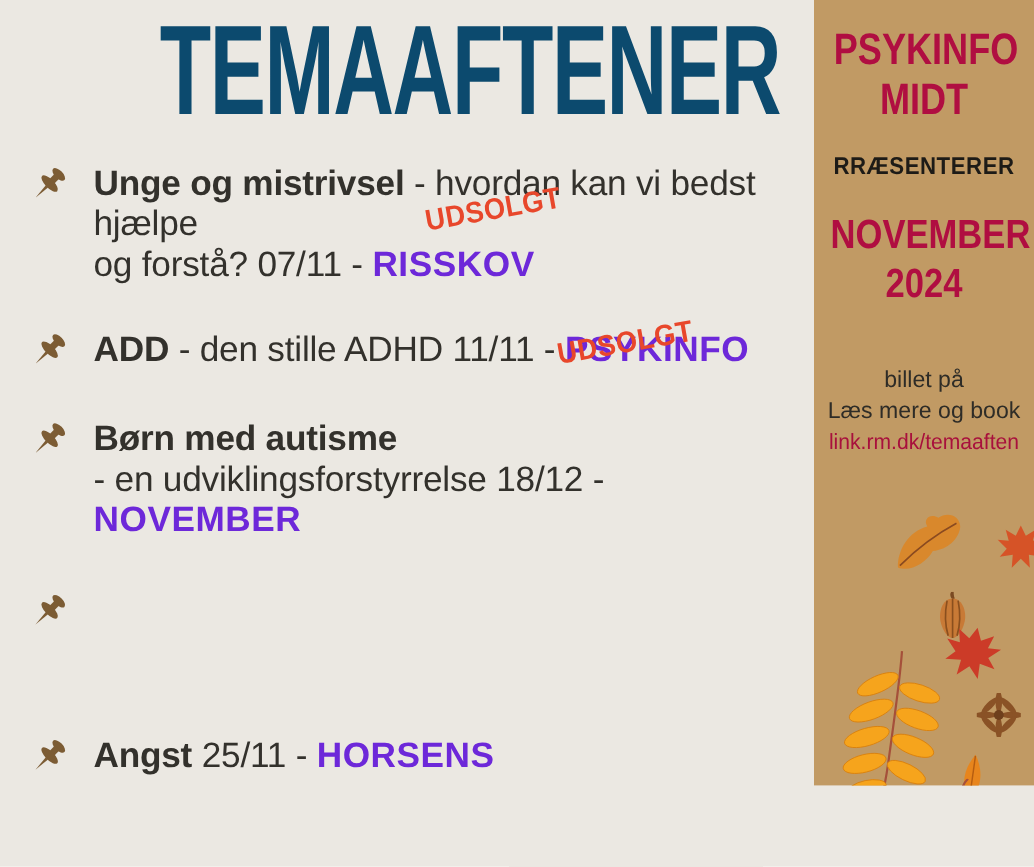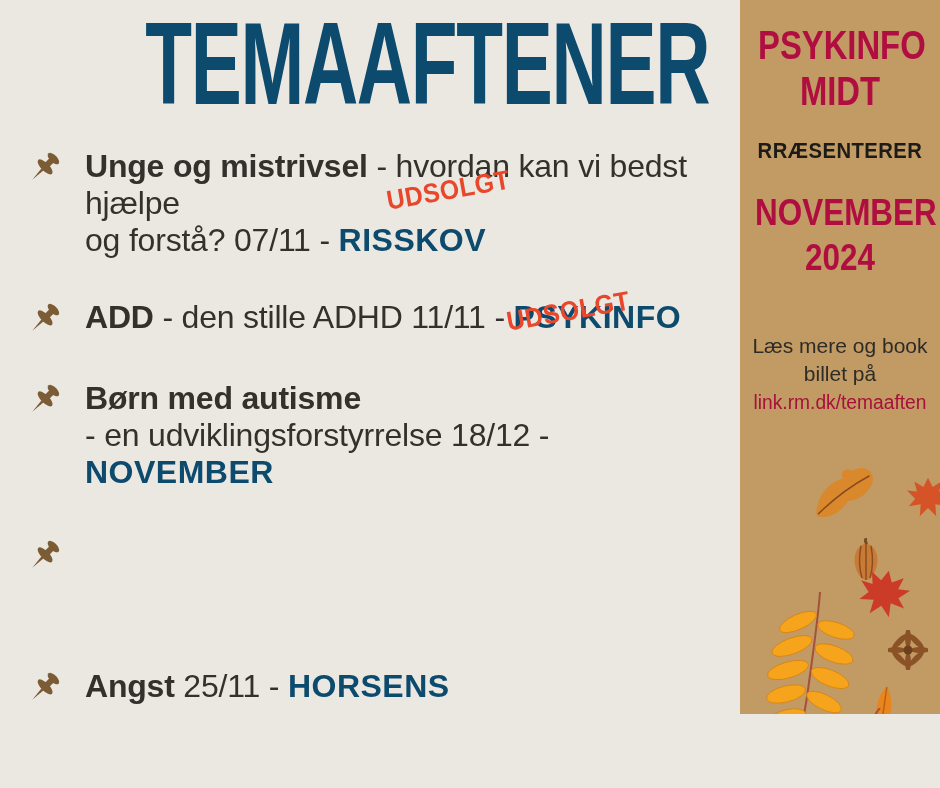--- a/index.html
+++ b/index.html
@@ -53,21 +53,21 @@
     height: 38px;
   }
   .pin svg { width: 38px; height: 38px; display: block; }
   .lines {
     margin-left: 60px;
     font-size: 32px;
     line-height: 37px;
     letter-spacing: -0.2px;
   }
   .b { font-weight: bold; }
-  .loc { font-weight: bold; color: #0c4a6e; letter-spacing: 0.5px; }
+  .loc { font-weight: bold; color: #6d28d9; letter-spacing: 0.5px; }
   .stamp {
     position: absolute;
     font-weight: bold;
     font-size: 27px;
     color: #e8472b;
     letter-spacing: 0.5px;
     transform: rotate(-10deg) scaleX(0.92);
     transform-origin: left center;
     white-space: nowrap;
   }
@@ -242,22 +242,22 @@
     </div>
 
     <div class="presents">RRÆSENTERER</div>
 
     <div class="month">
       <div>NOVEMBER</div>
       <div>2024</div>
     </div>
 
     <div class="cta">
+      <div>billet på</div>
       <div>Læs mere og book</div>
-      <div>billet på</div>
       <div class="link">link.rm.dk/temaaften</div>
     </div>
 
     <span class="leaf" style="left:66px; top:464px; width:76px; height:56px; transform:rotate(-18deg)">
       <svg viewBox="0 0 70 50">
         <path fill="#d9882c" d="M4 38 C8 24 22 12 38 13 C36 6 44 3 49 9 C58 6 67 13 64 22 C60 31 48 37 36 34 C27 42 12 45 4 38 Z"></path>
         <path fill="none" stroke="#8a4a20" stroke-width="1.4" d="M6 37 C20 30 40 22 62 18"></path>
       </svg>
     </span>
 

